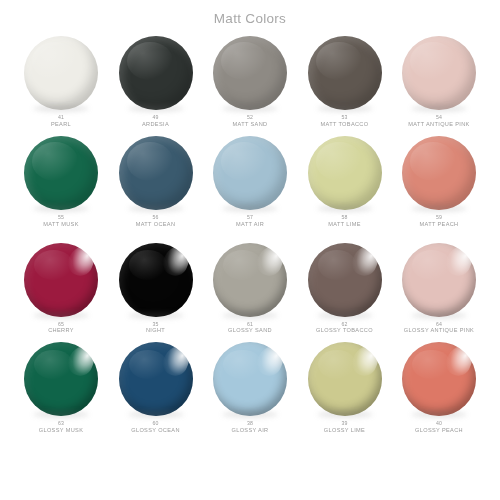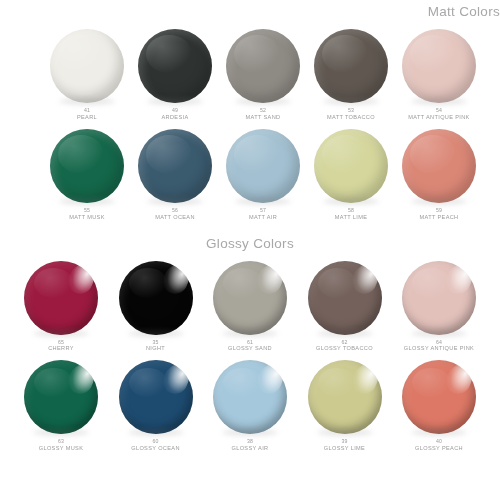--- a/index.html
+++ b/index.html
@@ -23,21 +23,21 @@
     padding: 0;
     display: flex;
     flex-direction: column;
   }
 
   .section {
     display: flex;
     flex-direction: column;
   }
 
-  .section-matt { padding-top: 4px; align-items: flex-end; }
+  .section-matt { padding-top: 11px; }
   .section-glossy { padding-top: 15px; }
 
   .section-title {
     text-align: center;
     color: #a8a8a8;
     font-size: 13.5px;
     font-weight: 400;
     letter-spacing: 0.3px;
     line-height: 16px;
     margin: 0 0 9px 0;
@@ -282,21 +282,20 @@
         </div>
         <div class="labels">
           <span class="code" style="color: rgb(155, 155, 155);">59</span>
           <span class="name" style="color: rgb(155, 155, 155);">MATT PEACH</span>
         </div>
       </div>
     </div>
   </div>
 
   <div class="section section-glossy">
-    <div class="section-title" style="color: rgb(168, 168, 168);">Glossy Colors</div>
 
     <div class="row row-glossy-1">
       <div class="swatch-cell finish-glossy">
         <div class="disc-wrap">
           <div class="disc" style="background: rgb(156, 26, 63);"></div>
           <div class="spec-soft"></div>
           <div class="spec"></div>
         </div>
         <div class="labels">
           <span class="code" style="color: rgb(155, 155, 155);">65</span>

